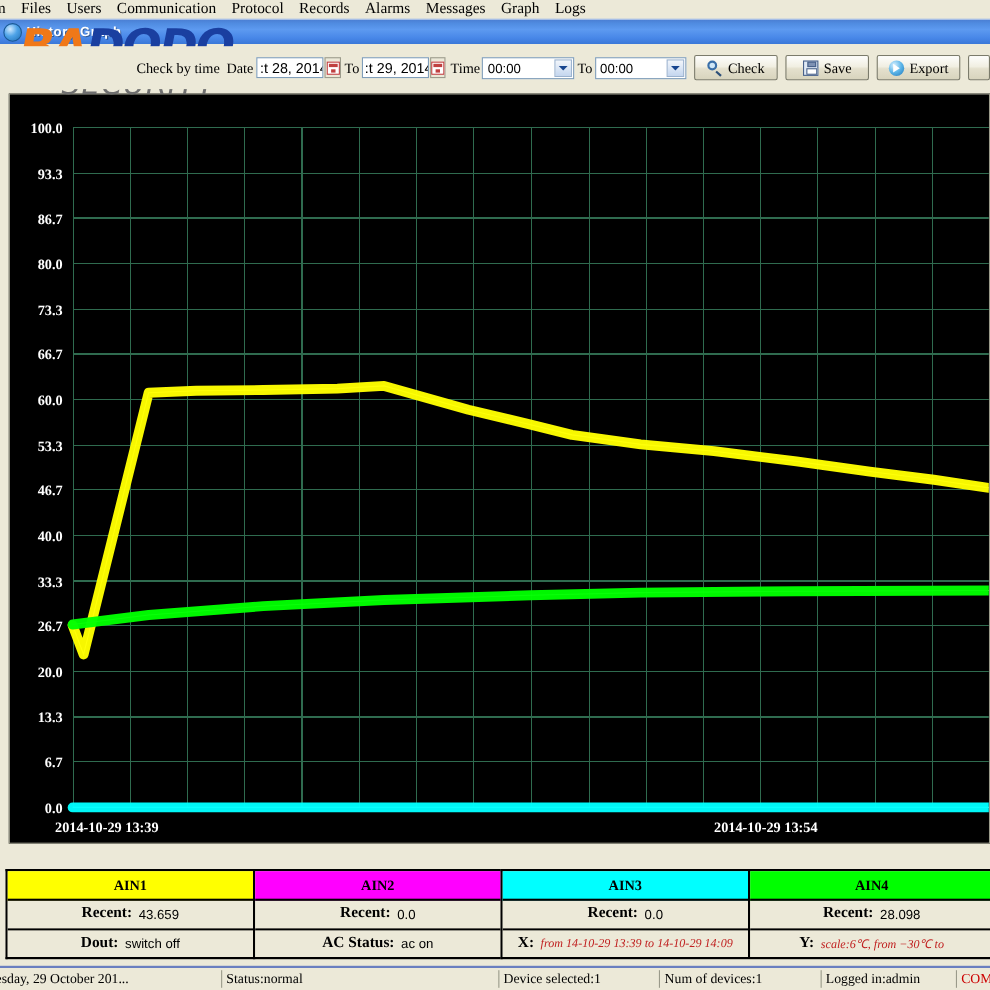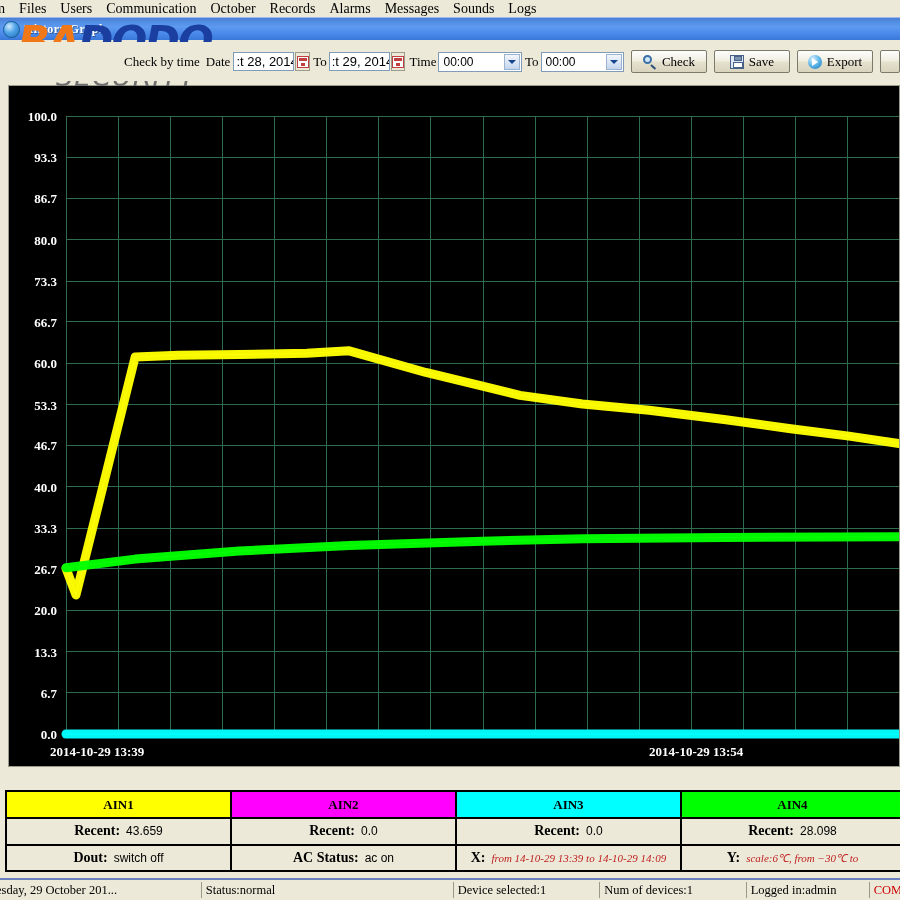--- a/index.html
+++ b/index.html
@@ -44,21 +44,21 @@
     overflow: hidden;
   }
   .childwin .wicon {
     width: 15px; height: 15px; margin: 0 4px 0 3px;
     border-radius: 50%;
     background: radial-gradient(circle at 35% 30%, #cfe9ff 0%, #4ea3e8 45%, #1f6fb5 100%);
     border: 1px solid #1a5a95;
     flex: 0 0 auto;
   }
   .childwin .wtitle {
-    font-family: Liberation Serif, serif;
+    font-family: Liberation Sans, sans-serif;
     font-size: 12px; font-weight: bold;
     color: #ffffff;
     letter-spacing: .5px;
     text-shadow: 1px 1px 0 rgba(0,0,0,.35);
     white-space: nowrap;
   }
 
   
   .logo {
     position: absolute; left: 18px; top: 22px;
@@ -312,25 +312,25 @@
 </head>
 <body>
 
 <div id="app">
 
   <div class="menubar">
     <div class="mi first">em</div>
     <div class="mi">Files</div>
     <div class="mi">Users</div>
     <div class="mi">Communication</div>
-    <div class="mi">October</div>
+    <div class="mi">Protocol</div>
     <div class="mi">Records</div>
     <div class="mi">Alarms</div>
     <div class="mi">Messages</div>
-    <div class="mi">Sounds</div>
+    <div class="mi">Graph</div>
     <div class="mi">Logs</div>
   </div>
 
   <div class="childwin">
     <div class="wicon"></div>
     <div class="wtitle">History Graph</div>
   </div>
 
   <div class="logo">
     <div class="lrow"><span class="ba">BA</span><span class="dodo">DODO</span></div>

